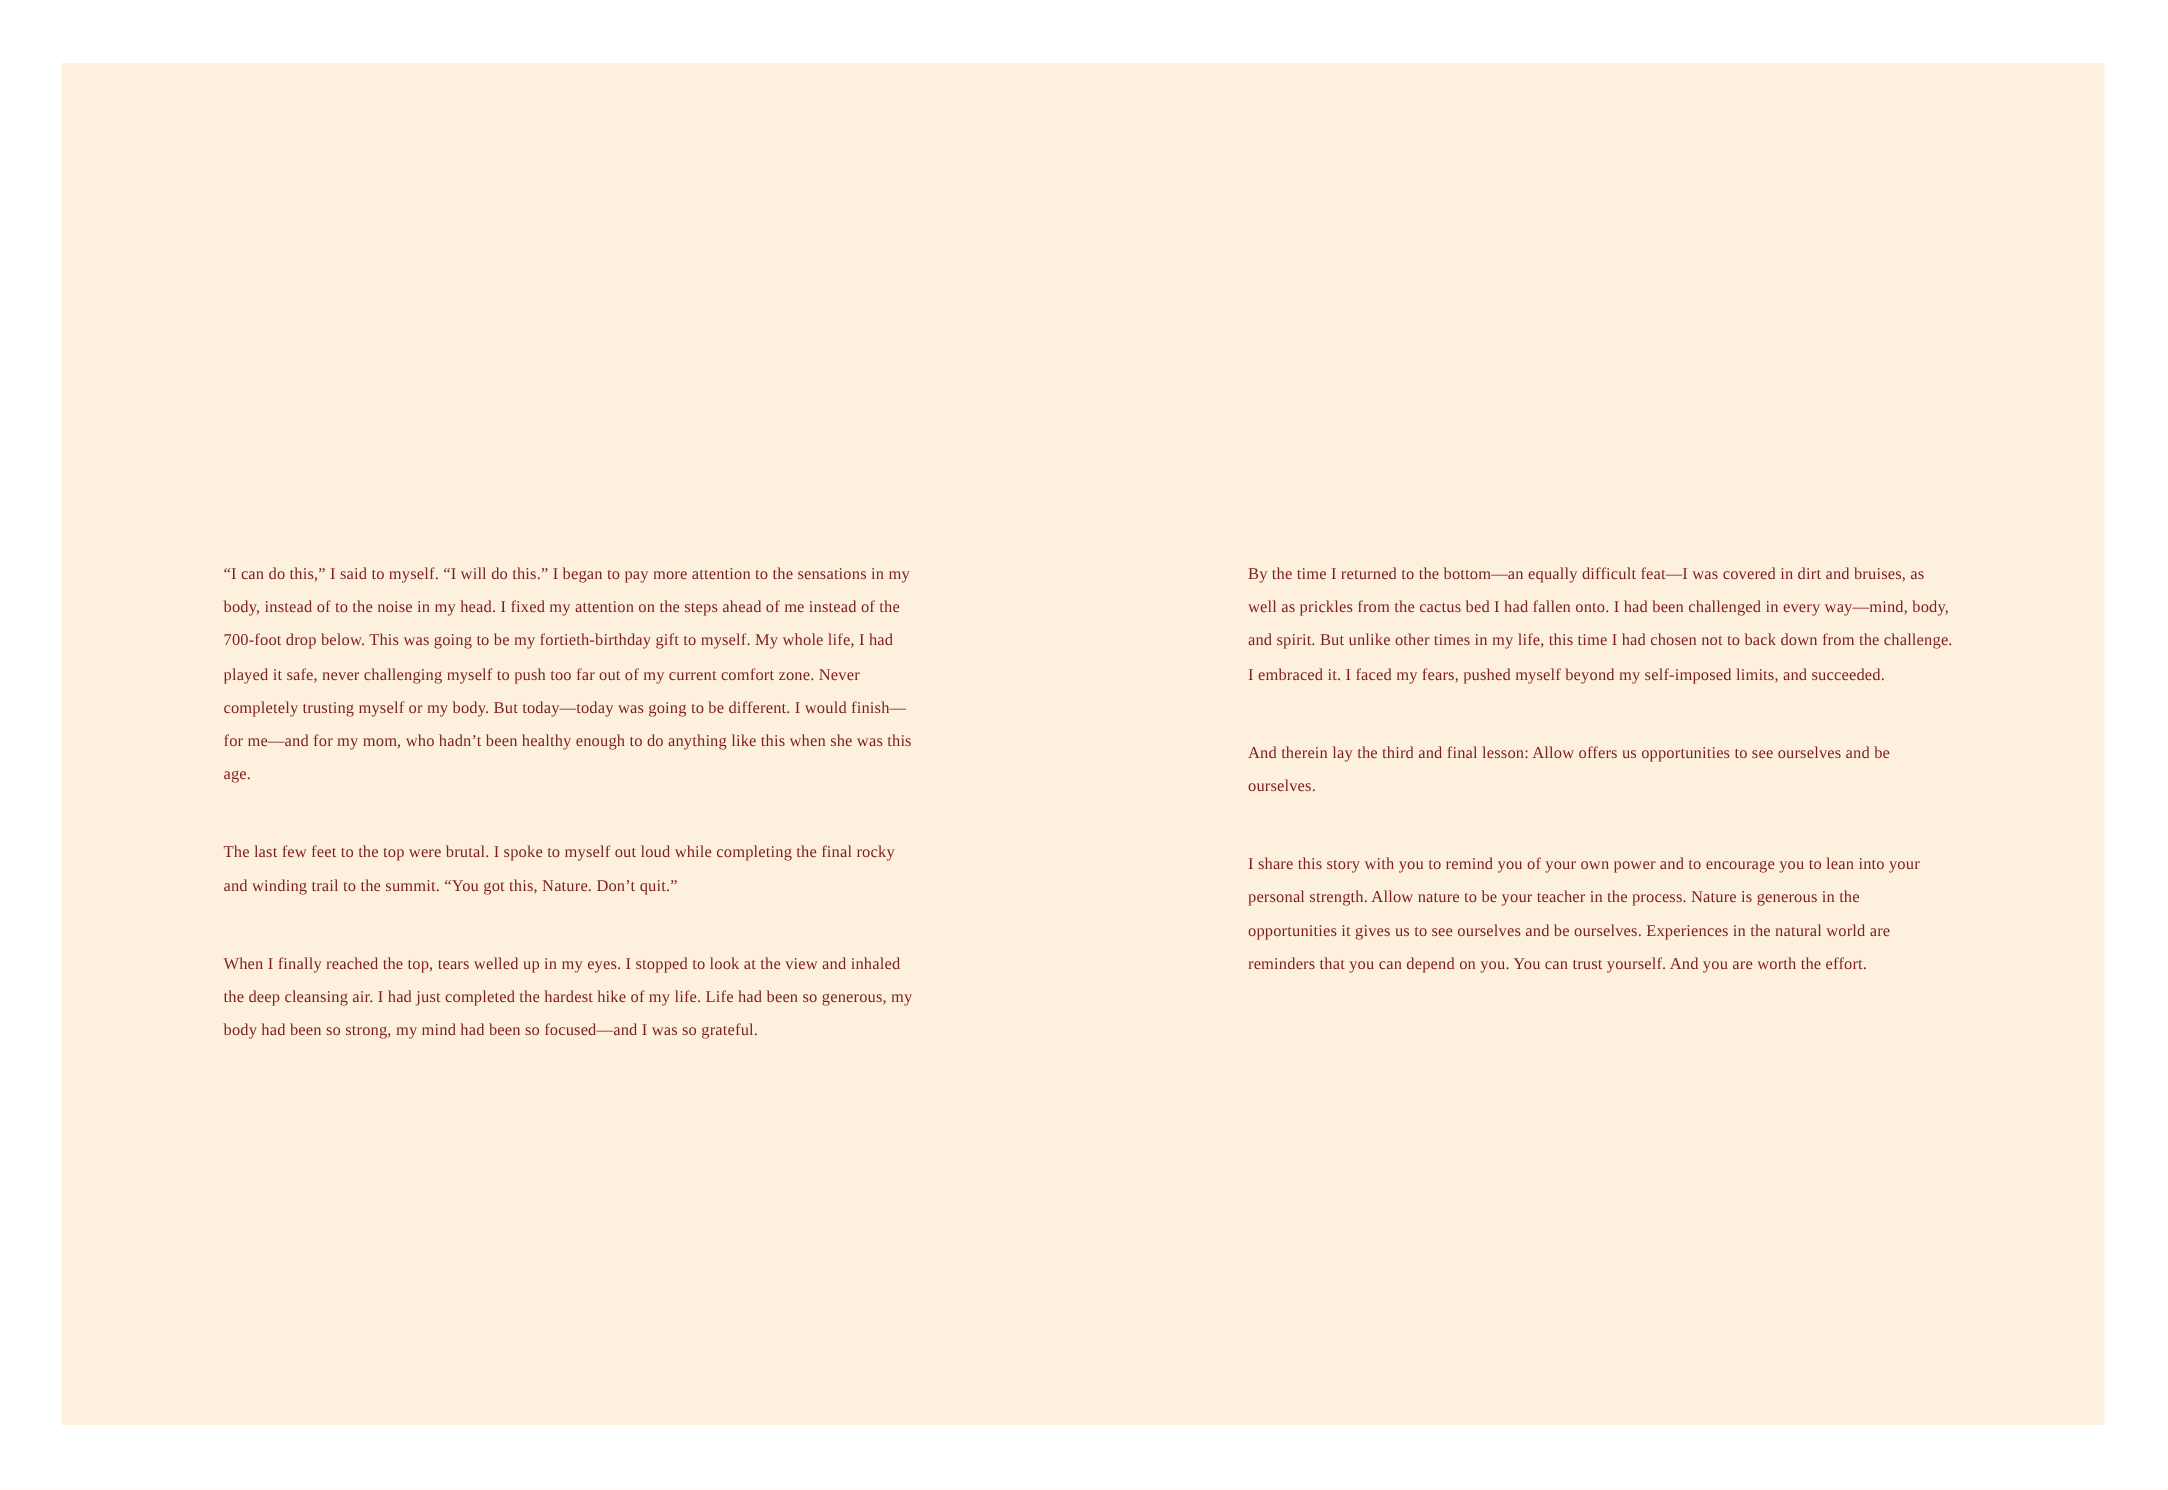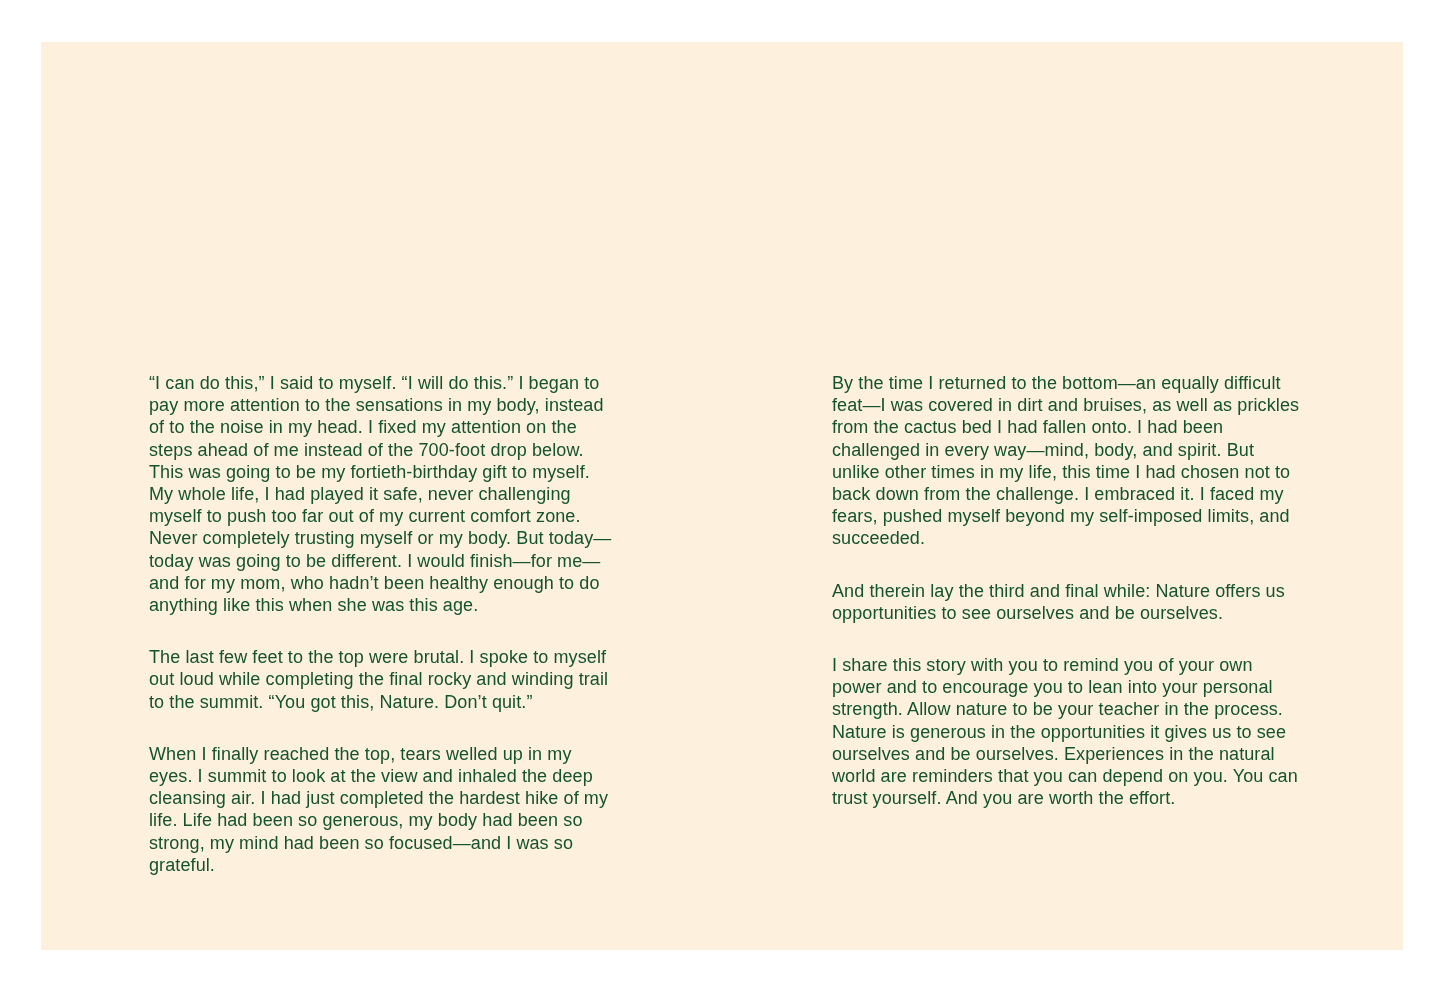--- a/index.html
+++ b/index.html
@@ -27,46 +27,46 @@
     top: 330px;
     width: 1148px;
     display: flex;
     gap: 218px;
   }
   .column {
     width: 465px;
   }
   .para {
     margin: 0 0 30px 0;
-    font-size: 18px;
+    font-size: 11px;
     line-height: 22.2px;
-    color: #14532d;
+    color: #7f1d1d;
     letter-spacing: 0.1px;
     text-align: left;
-    font-family: Liberation Sans, sans-serif;
+    font-family: Liberation Serif, serif;
   }
   .para:last-child {
     margin-bottom: 0;
   }
   .col-right .para {
     width: 470px;
   }
 </style>
 </head>
 <body>
 
 <div class="page">
   <div class="columns">
 
     <div class="column col-left">
       <p class="para">“I can do this,” I said to myself. “I will do this.” I began to pay more attention to the sensations in my body, instead of to the noise in my head. I fixed my attention on the steps ahead of me instead of the 700-foot drop below. This was going to be my fortieth-birthday gift to myself. My whole life, I had played it safe, never challenging myself to push too far out of my current comfort zone. Never completely trusting myself or my body. But today—today was going to be different. I would finish—for me—and for my mom, who hadn’t been healthy enough to do anything like this when she was this age.</p>
       <p class="para">The last few feet to the top were brutal. I spoke to myself out loud while completing the final rocky and winding trail to the summit. “You got this, Nature. Don’t quit.”</p>
-      <p class="para">When I finally reached the top, tears welled up in my eyes. I summit to look at the view and inhaled the deep cleansing air. I had just completed the hardest hike of my life. Life had been so generous, my body had been so strong, my mind had been so focused—and I was so grateful.</p>
+      <p class="para">When I finally reached the top, tears welled up in my eyes. I stopped to look at the view and inhaled the deep cleansing air. I had just completed the hardest hike of my life. Life had been so generous, my body had been so strong, my mind had been so focused—and I was so grateful.</p>
     </div>
 
     <div class="column col-right">
       <p class="para">By the time I returned to the bottom—an equally difficult feat—I was covered in dirt and bruises, as well as prickles from the cactus bed I had fallen onto. I had been challenged in every way—mind, body, and spirit. But unlike other times in my life, this time I had chosen not to back down from the challenge. I embraced it. I faced my fears, pushed myself beyond my self-imposed limits, and succeeded.</p>
-      <p class="para">And therein lay the third and final while: Nature offers us opportunities to see ourselves and be ourselves.</p>
+      <p class="para">And therein lay the third and final lesson: Allow offers us opportunities to see ourselves and be ourselves.</p>
       <p class="para">I share this story with you to remind you of your own power and to encourage you to lean into your personal strength. Allow nature to be your teacher in the process. Nature is generous in the opportunities it gives us to see ourselves and be ourselves. Experiences in the natural world are reminders that you can depend on you. You can trust yourself. And you are worth the effort.</p>
     </div>
 
   </div>
 </div>
 
 </body></html>

